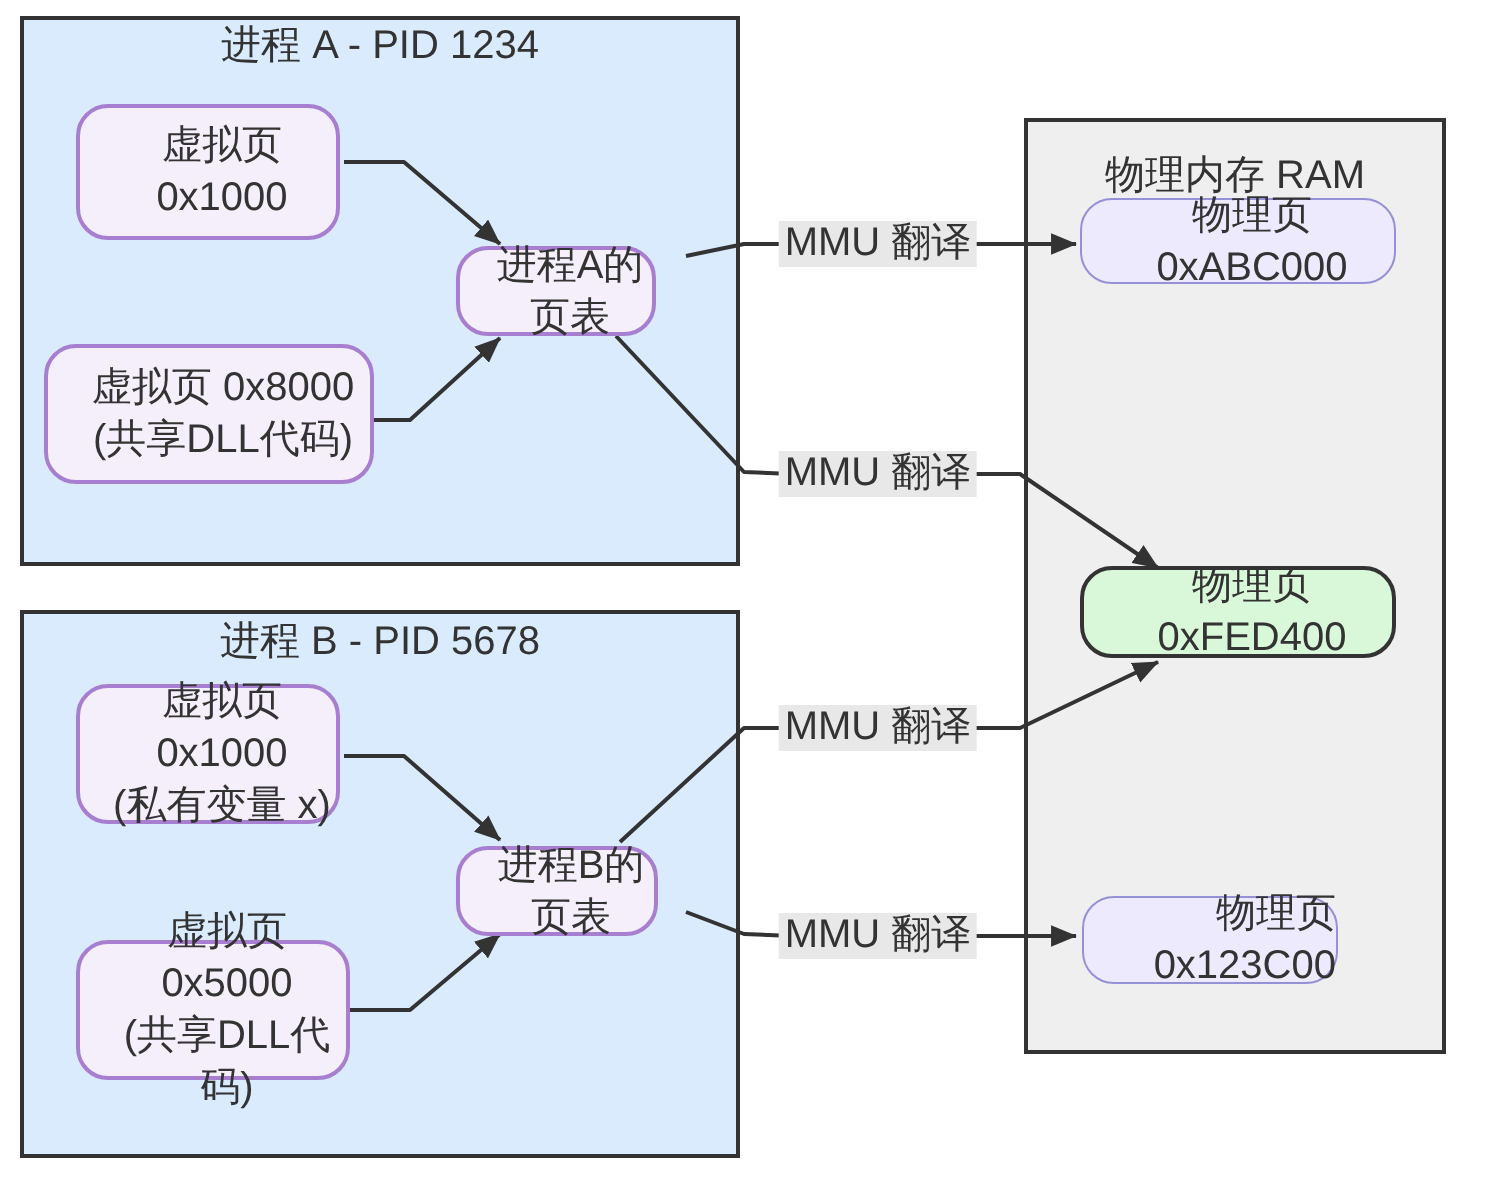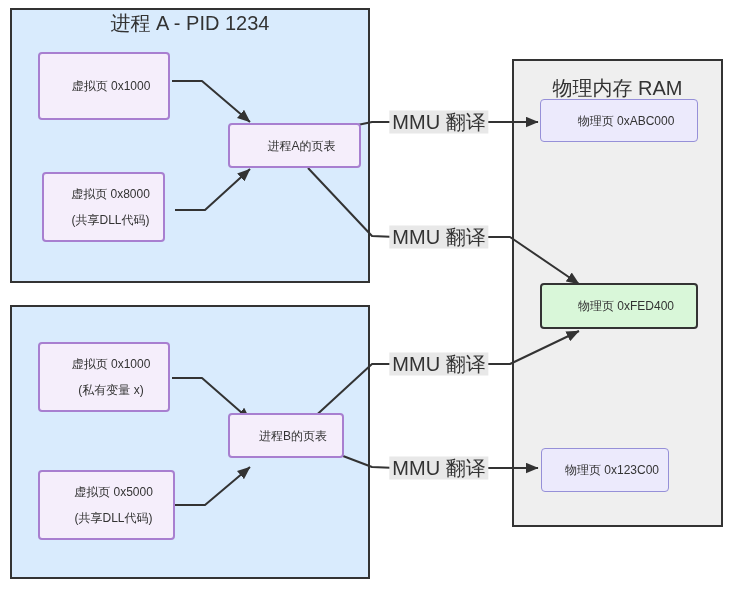--- a/index.html
+++ b/index.html
@@ -47,23 +47,23 @@
   
   .node {
     position: absolute;
     box-sizing: border-box;
     z-index: 2;
     display: flex;
     flex-direction: column;
     align-items: center;
     justify-content: center;
     text-align: center;
-    font-size: 12px;
+    font-size: 20px;
     line-height: 26px;
-    border-radius: 4px;
+    border-radius: 16px;
     color: var(--color-text, #333);
     padding-left: 14px;
   }
   .node.virtual {
     background: var(--color-virtual-node-fill, #f5eefb);
     border: 2px solid var(--color-virtual-node-border, #a87fd0);
   }
   .node.physical {
     background: var(--color-physical-node-fill, #eceafc);
     border: 1.5px solid var(--color-physical-node-border, #9690d8);
@@ -105,42 +105,43 @@
     <path class="edge" marker-end="url(#arrow)" d="M175,210 L205,210 L250,169"></path>
     <path class="edge" marker-end="url(#arrow)" d="M343,128 L372,122 L538,122"></path>
     <path class="edge" marker-end="url(#arrow)" d="M308,168 L372,236 L396,237 L510,237 L579,284"></path>
     <path class="edge" marker-end="url(#arrow)" d="M310,421 L372,364 L396,364 L510,364 L579,331"></path>
     <path class="edge" marker-end="url(#arrow)" d="M343,456 L372,467 L396,468 L538,468"></path>
     <path class="edge" marker-end="url(#arrow)" d="M172,378 L202,378 L250,420"></path>
     <path class="edge" marker-end="url(#arrow)" d="M175,505 L205,505 L250,467"></path>
   </svg>
 
   <div class="subgraph-title" style="left:10px; top:13px; width:360px;">进程 A - PID 1234</div>
+  <div class="subgraph-title" style="left:10px; top:311px; width:360px;">进程 B - PID 5678</div>
   <div class="subgraph-title" style="left:512px; top:78px; width:211px;">物理内存 RAM</div>
 
   <div class="node virtual" style="left:38px; top:52px; width:132px; height:68px;">
     <div>虚拟页 0x1000</div>
   </div>
-  <div class="node virtual" style="left:42px; top:172px; width:123px; height:70px;">
+  <div class="node virtual" style="left:22px; top:172px; width:165px; height:70px;">
     <div>虚拟页 0x8000</div>
     <div>(共享DLL代码)</div>
   </div>
-  <div class="node virtual" style="left:228px; top:123px; width:133px; height:45px;">
+  <div class="node virtual" style="left:228px; top:123px; width:100px; height:45px;">
     <div>进程A的页表</div>
   </div>
 
   <div class="node virtual" style="left:38px; top:342px; width:132px; height:70px;">
     <div>虚拟页 0x1000</div>
     <div>(私有变量 x)</div>
   </div>
   <div class="node virtual" style="left:38px; top:470px; width:137px; height:70px;">
     <div>虚拟页 0x5000</div>
     <div>(共享DLL代码)</div>
   </div>
-  <div class="node virtual" style="left:228px; top:413px; width:116px; height:45px;">
+  <div class="node virtual" style="left:228px; top:423px; width:101px; height:45px;">
     <div>进程B的页表</div>
   </div>
 
   <div class="node physical" style="left:540px; top:99px; width:158px; height:43px;">
     <div>物理页 0xABC000</div>
   </div>
   <div class="node shared" style="left:540px; top:283px; width:158px; height:46px;">
     <div>物理页 0xFED400</div>
   </div>
   <div class="node physical" style="left:541px; top:448px; width:128px; height:44px;text-align:right;">

